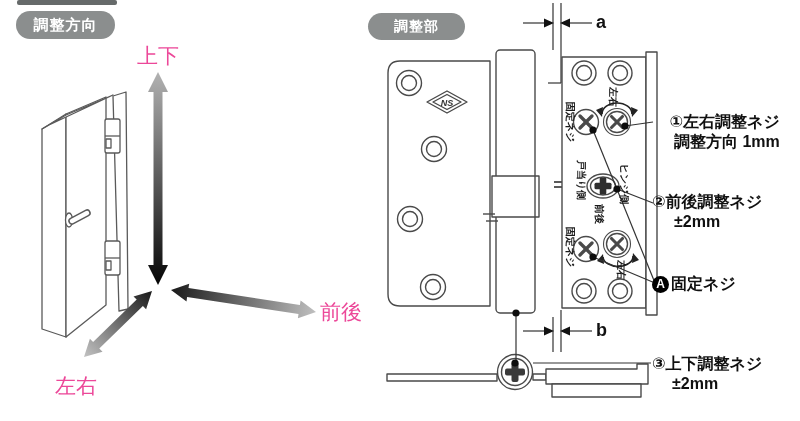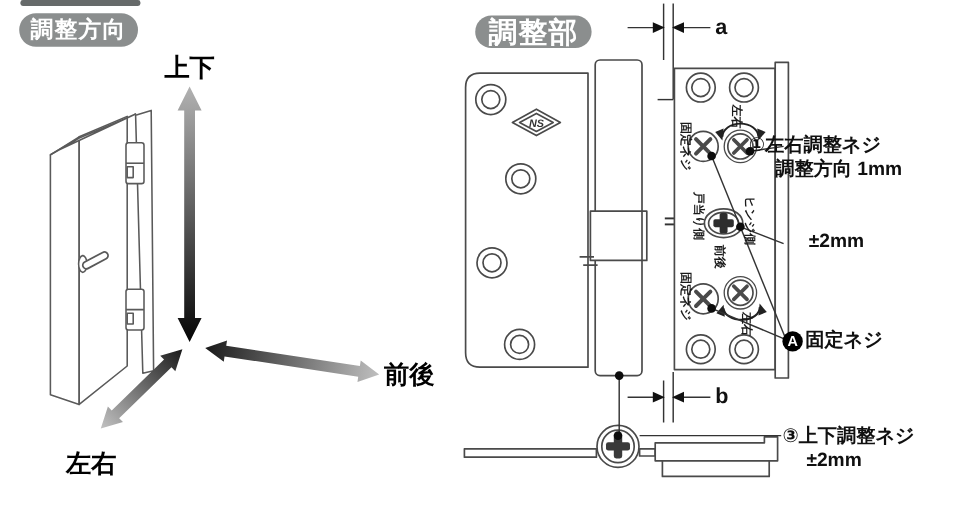--- a/index.html
+++ b/index.html
@@ -1,32 +1,32 @@
 <!DOCTYPE html>
 <html><head>
 <meta charset="utf-8">
 <style>
   html,body{margin:0;padding:0;background:#fff;}
   #canvas{position:relative;width:800px;height:421px;background:#ffffff;overflow:hidden;
           font-family:"Liberation Sans","DejaVu Sans",sans-serif;}
   #art{position:absolute;left:0;top:0;}
   .badge{position:absolute;background:#8b8e8e;color:#fff;border-radius:15px;font-weight:bold;
          display:flex;align-items:center;justify-content:center;letter-spacing:1px;}
-  #badge-dir{left:16px;top:11px;width:99px;height:28px;font-size:19px;}
-  #badge-part{left:396px;top:13px;width:97px;height:27px;font-size:24px;}
-  .dir-label{position:absolute;color:#000000;font-weight:bold;font-size:21px;white-space:nowrap;}
+  #badge-dir{left:16px;top:11px;width:99px;height:28px;font-size:15px;}
+  #badge-part{left:368px;top:13px;width:97px;height:27px;font-size:14px;}
+  .dir-label{position:absolute;color:#ec4899;font-weight:normal;font-size:21px;white-space:nowrap;}
   #lbl-updown{left:137px;top:42px;}
   #lbl-leftright{left:55px;top:372px;}
   #lbl-frontback{left:320px;top:298px;}
   .dim{position:absolute;font-size:18px;font-weight:bold;color:#111;}
   #dim-a{left:596px;top:12px;}
   #dim-b{left:596px;top:320px;}
   .ann{position:absolute;font-size:16px;font-weight:bold;color:#101010;line-height:20px;white-space:nowrap;}
   .ann .ind{padding-left:22px;}
-  #ann1{left:624px;top:112px;}
+  #ann1{left:652px;top:112px;text-align:right;}
   #ann2{left:652px;top:192px;}
   #annA{left:652px;top:274px;display:flex;align-items:center;}
   #ann3{left:652px;top:354px;}
   #ann3 .ind{padding-left:20px;}
   .abadge{width:17px;height:17px;background:#000;color:#fff;border-radius:50%;font-size:12px;
           display:inline-flex;align-items:center;justify-content:center;margin-right:2px;flex:0 0 auto;}
   .rlab{position:absolute;font-size:10px;font-weight:bold;color:#1a1a1a;transform:rotate(90deg);
         transform-origin:center;text-align:center;white-space:nowrap;line-height:12px;}
   #r-sayuu-top{left:602px;top:91px;width:22px;}
   #r-kotei-top{left:549px;top:116px;width:42px;}
@@ -243,20 +243,21 @@
   <div class="rlab" id="r-zengo">前後</div>
   <div class="rlab" id="r-kotei-btm">固定ネジ</div>
   <div class="rlab" id="r-sayuu-btm">左右</div>
 
   <div class="ann" id="ann1">
     <div>①左右調整ネジ</div>
     <div class="ind">調整方向 1mm</div>
   </div>
 
   <div class="ann" id="ann2">
+    <div>②前後調整ネジ</div>
     <div class="ind">±2mm</div>
   </div>
 
   <div class="ann" id="annA">
     <span class="abadge">A</span>
     <span>固定ネジ</span>
   </div>
 
   <div class="ann" id="ann3">
     <div>③上下調整ネジ</div>

